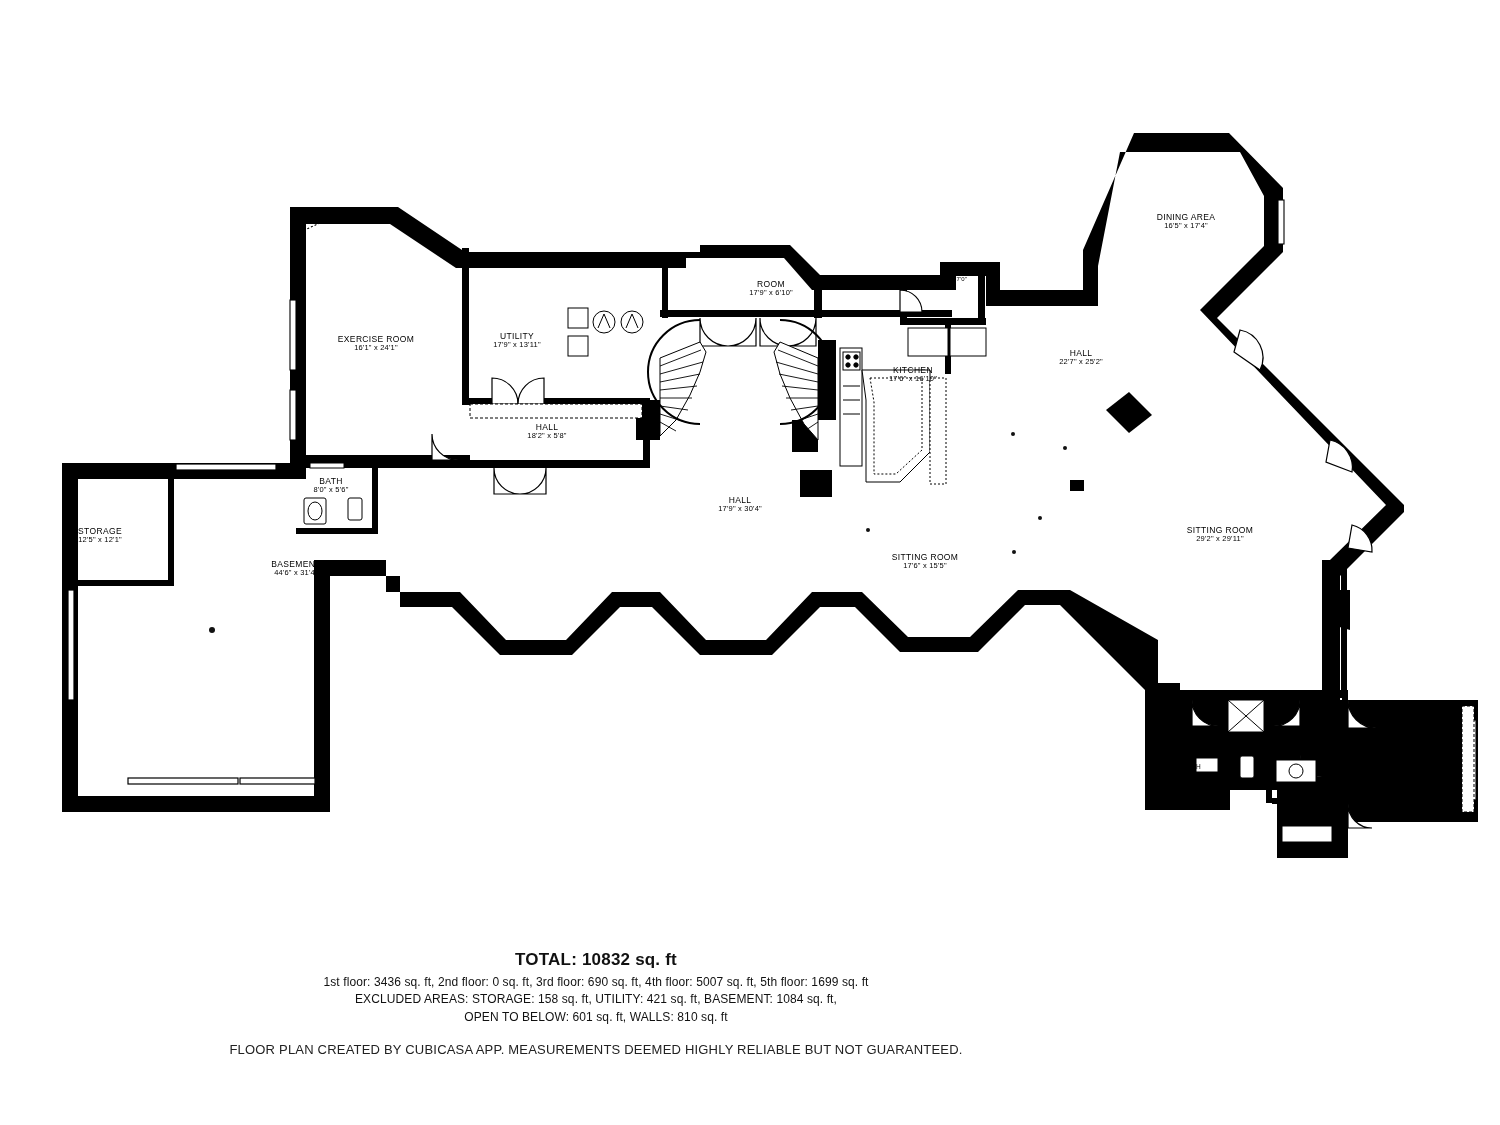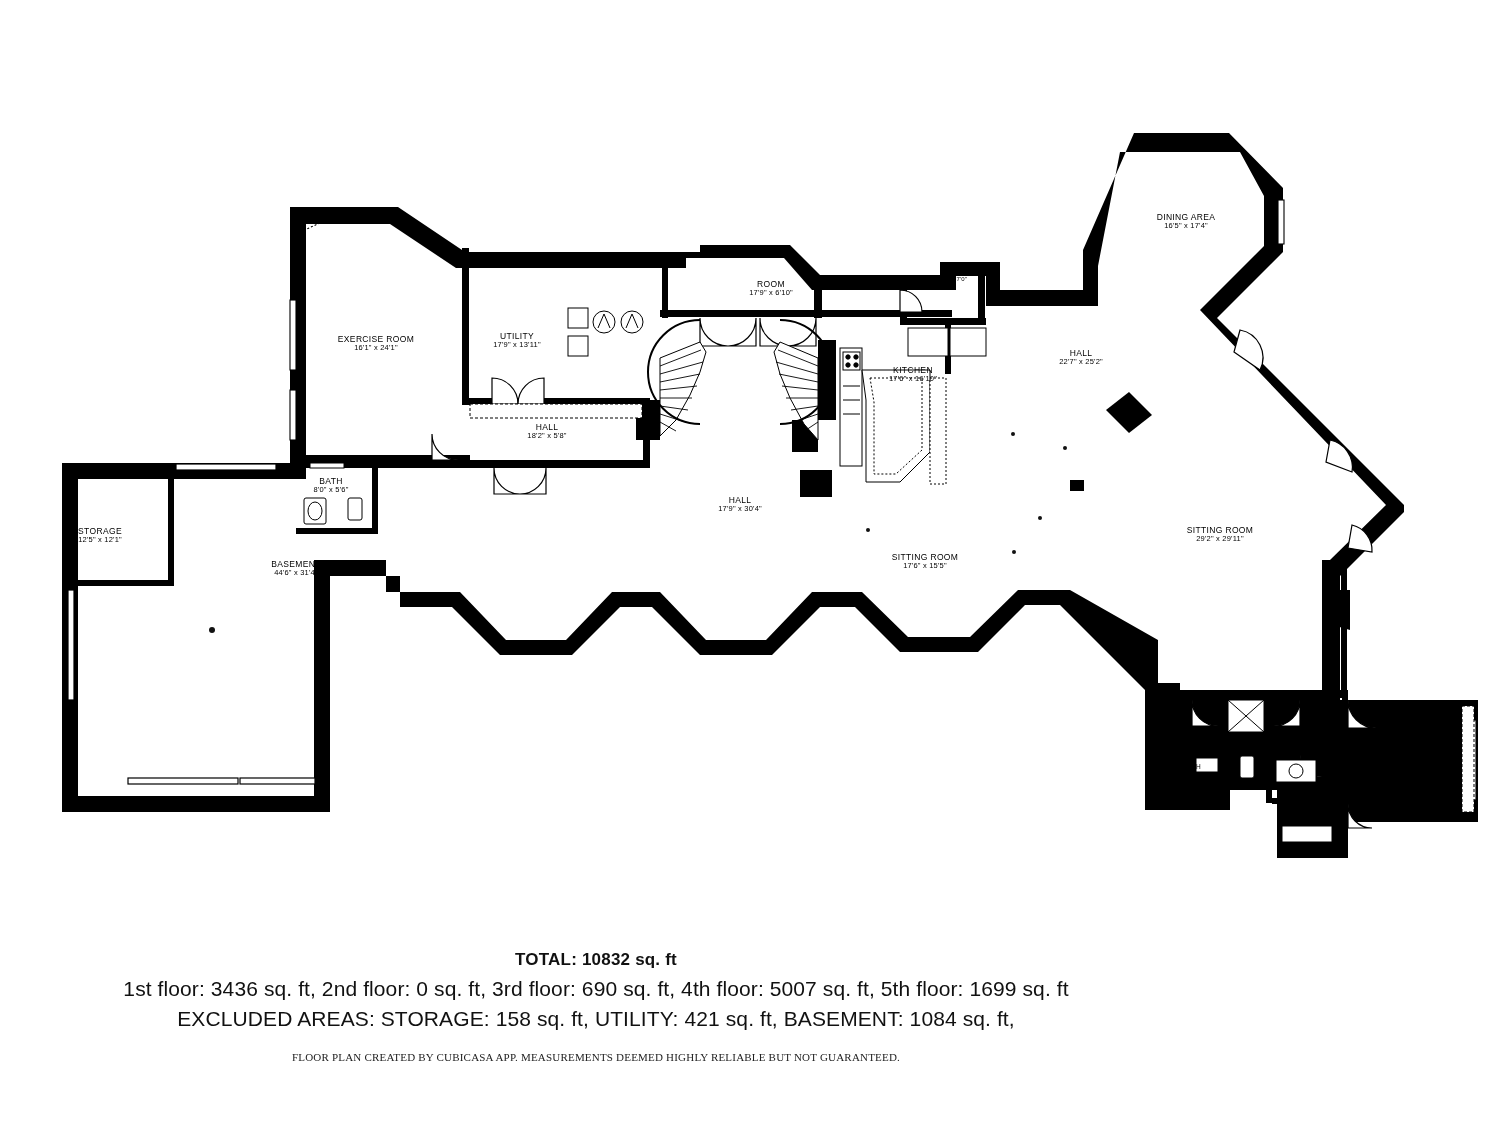--- a/index.html
+++ b/index.html
@@ -58,30 +58,29 @@
     text-align: center;
     color: #111;
   }
   #summary .total {
     font-size: 17px;
     font-weight: bold;
     margin-bottom: 4px;
     letter-spacing: 0.2px;
   }
   #summary .line {
-    font-size: 21px;
+    font-size: 12px;
     line-height: 1.45;
     letter-spacing: 0.1px;
   }
   #summary .disclaimer {
     margin-top: 16px;
-    font-size: 11px;
+    font-size: 13px;
     color: #222;
     letter-spacing: 0.2px;
-    font-family: Liberation Serif, serif;
   }
 </style>
 </head>
 <body>
 
 <div id="plan-wrap">
 
   <svg id="floorplan" viewBox="0 0 1500 940" xmlns="http://www.w3.org/2000/svg">
 
     <g>
@@ -329,14 +328,15 @@
         <span class="nm">W.I.C.</span>
         <span class="dm">5'10" x 6'2"</span>
       </div>
     </div>
 </div>
 
 <div id="summary">
   <div class="total">TOTAL: 10832 sq. ft</div>
   <div class="line">1st floor: 3436 sq. ft, 2nd floor: 0 sq. ft, 3rd floor: 690 sq. ft, 4th floor: 5007 sq. ft, 5th floor: 1699 sq. ft</div>
   <div class="line">EXCLUDED AREAS: STORAGE: 158 sq. ft, UTILITY: 421 sq. ft, BASEMENT: 1084 sq. ft,</div>
+  <div class="line">OPEN TO BELOW: 601 sq. ft, WALLS: 810 sq. ft</div>
   <div class="disclaimer">FLOOR PLAN CREATED BY CUBICASA APP. MEASUREMENTS DEEMED HIGHLY RELIABLE BUT NOT GUARANTEED.</div>
 </div>
 
 </body></html>

